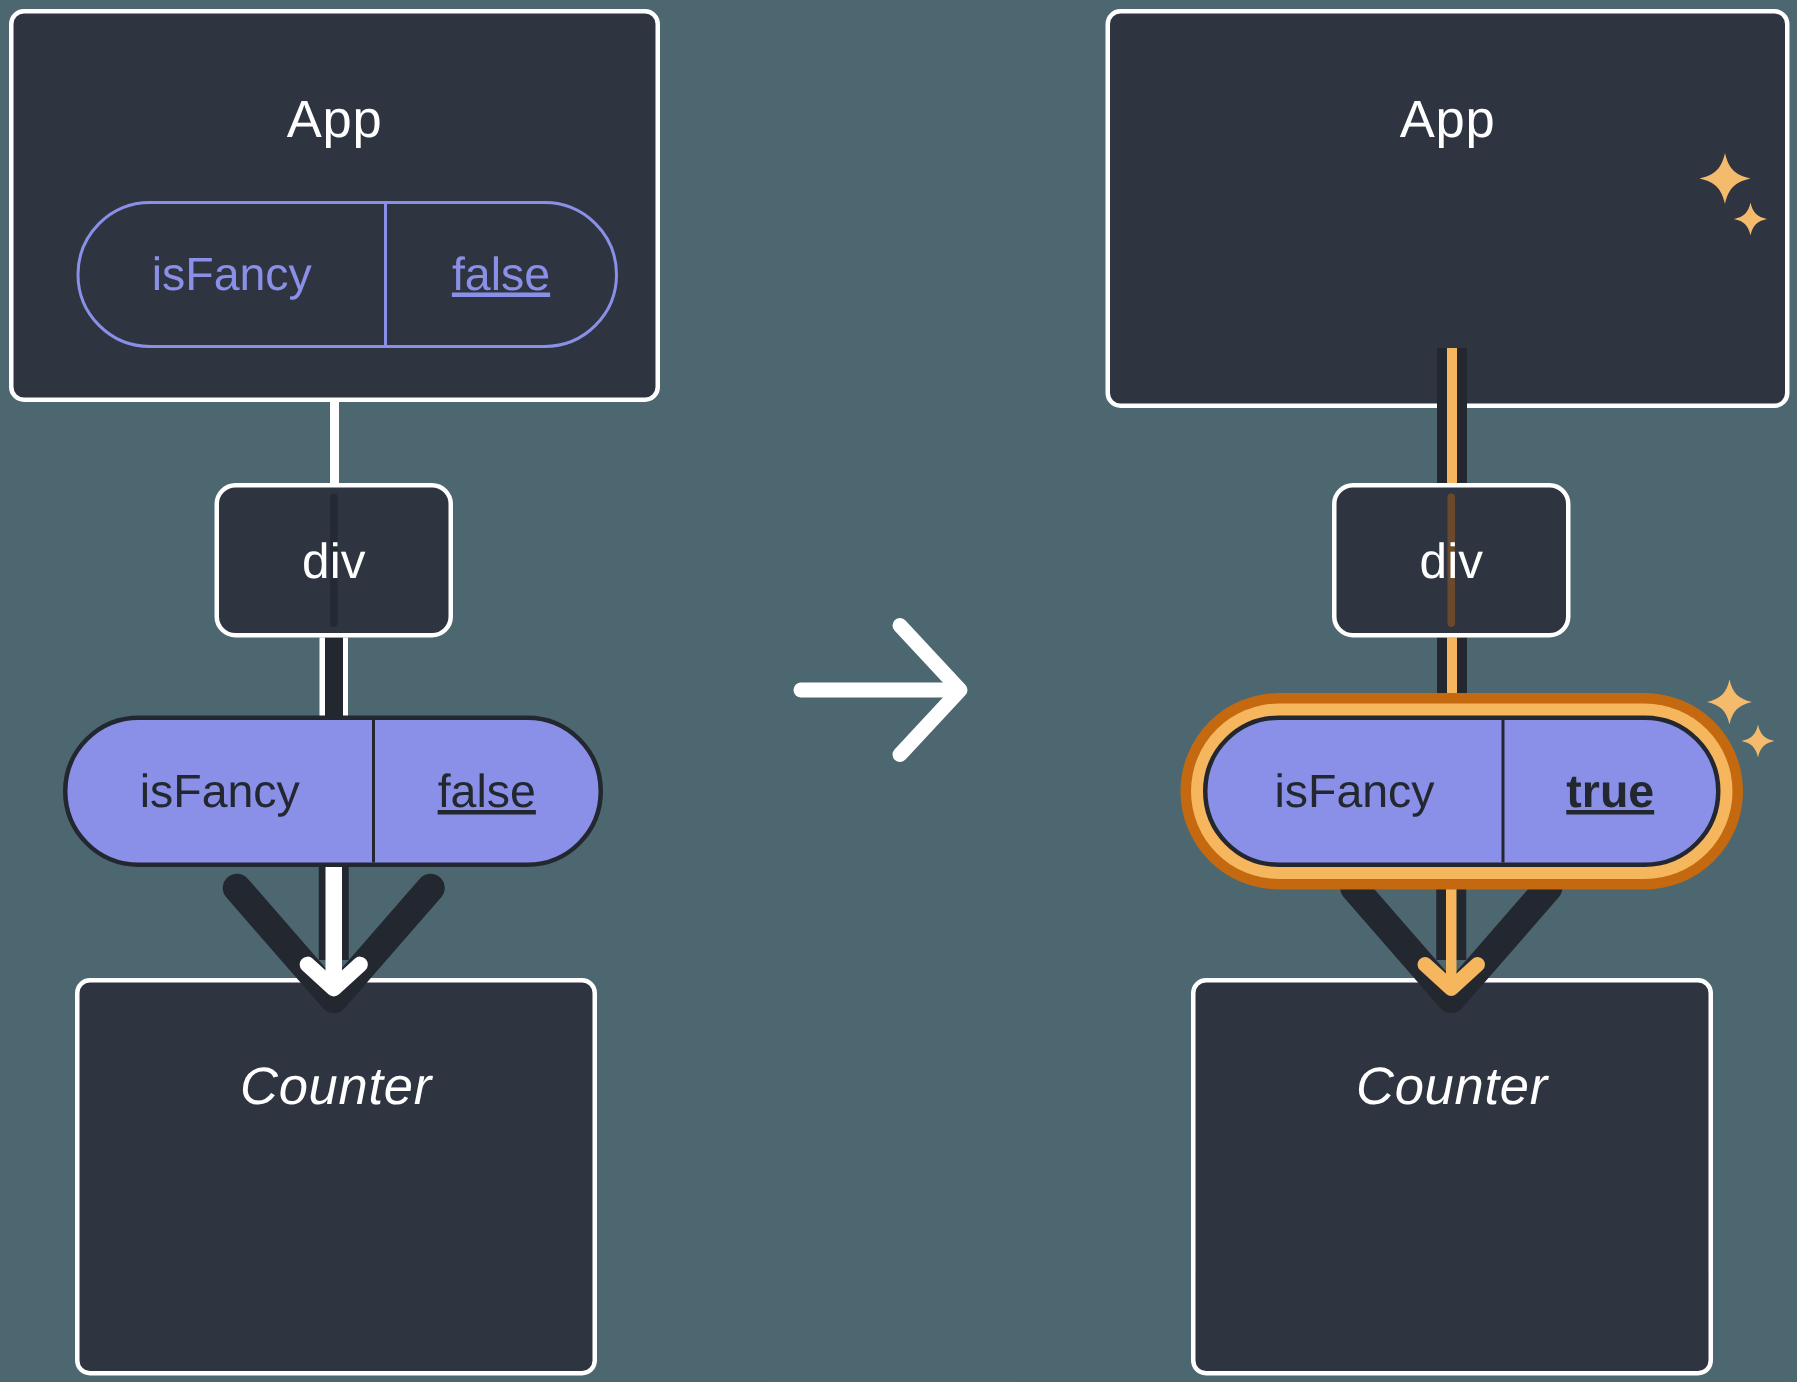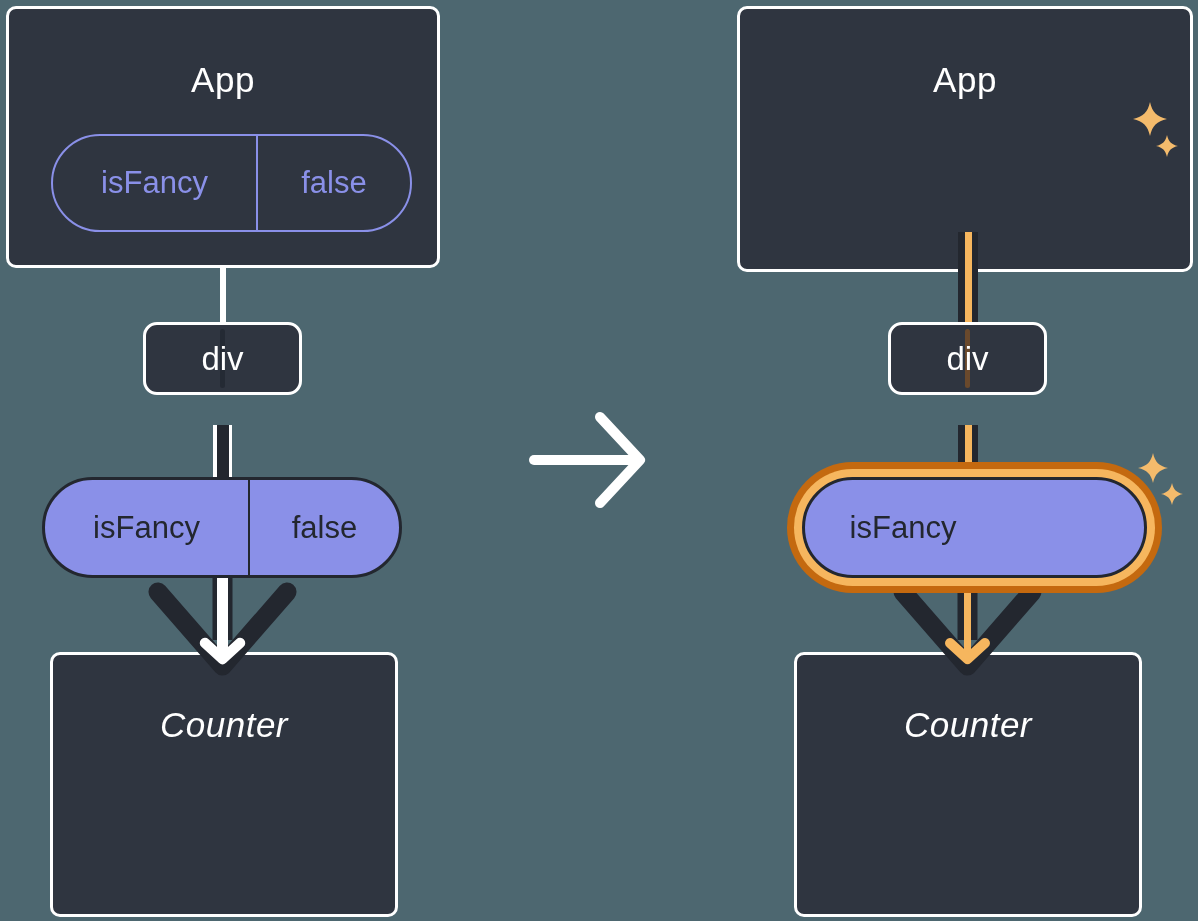--- a/index.html
+++ b/index.html
@@ -17,39 +17,39 @@
     color:#FFFFFF;font-size:35px;letter-spacing:.5px;
   }
   .pos-app-l{left:6px;top:6px;width:434px;height:262px;}
   .pos-app-r{left:737px;top:6px;width:456px;height:266px;}
   .pos-counter-l{left:50px;top:652px;width:348px;height:265px;}
   .pos-counter-r{left:794px;top:652px;width:348px;height:265px;}
   .app-title{top:51px;}
   .counter-title{top:50px;font-style:italic;}
   
   .div-box{
-    position:absolute;width:159px;height:73px;background:#2F3540;
+    position:absolute;width:159px;height:103px;background:#2F3540;
     border:3px solid #FFFFFF;border-radius:14px;box-sizing:border-box;z-index:3;
     display:flex;align-items:center;justify-content:center;
   }
   .pos-div-l{left:143px;top:322px;}
   .pos-div-r{left:888px;top:322px;}
   .div-label{color:#FFFFFF;font-size:33px;position:relative;z-index:2;}
   .ghost-line{
     position:absolute;left:74px;top:4px;bottom:4px;width:5px;border-radius:3px;z-index:1;
   }
   .ghost-gray{background:rgba(25,29,37,0.45);}
   .ghost-orange{background:rgba(196,105,15,0.40);}
   
   .pill{
     position:absolute;display:flex;border-radius:999px;box-sizing:border-box;
     font-size:31px;z-index:3;
   }
   .seg{display:flex;align-items:center;justify-content:center;box-sizing:border-box;}
-  .seg-value{flex:1;}
+  .seg-value{flex:1;text-decoration:underline;}
   .pill-outline{border:2.5px solid #8A90E8;color:#8A90E8;background:transparent;}
   .pill-outline .seg-value{border-left:2px solid #8A90E8;}
   .pill-filled{background:#8A90E8;border:3px solid #23272F;color:#23272F;}
   .pill-filled .seg-value{border-left:2.5px solid #23272F;}
   .ringed{box-shadow:0 0 0 8px #F6B65E,0 0 0 15px #C4690F;z-index:5;}
   .bold{font-weight:700;}
   .z5{z-index:5;}
   .pos-apppill-l{left:42px;top:125px;width:361px;height:98px;}
   .pos-apppill-l .seg-name{width:203px;}
   .pos-midpill-l{left:42px;top:477px;width:360px;height:101px;}
@@ -136,20 +136,21 @@
 
     <div class="div-box pos-div-r">
       <div class="ghost-line ghost-orange"></div>
       <div class="div-label">div</div>
     </div>
 
     <div class="line line-dark-orange r2"></div>
 
     <div class="pill pill-filled pos-midpill-r ringed">
       <span class="seg seg-name">isFancy</span>
+      <span class="seg seg-value bold">true</span>
     </div>
 
     <svg class="flow-arrow pos-arrow-r" viewBox="0 0 165 116">
       <line x1="82.5" y1="4" x2="82.5" y2="74" stroke="#23272F" stroke-width="20"></line>
       <polyline points="18,26 82.5,100 147,26" fill="none" stroke="#23272F" stroke-width="19" stroke-linecap="round" stroke-linejoin="round"></polyline>
       <line x1="82.5" y1="0" x2="82.5" y2="87" stroke="#F6B65E" stroke-width="7"></line>
       <polyline points="65,77 82.5,93 100,77" fill="none" stroke="#F6B65E" stroke-width="10" stroke-linecap="round" stroke-linejoin="round"></polyline>
     </svg>
 
     <div class="card pos-counter-r">

